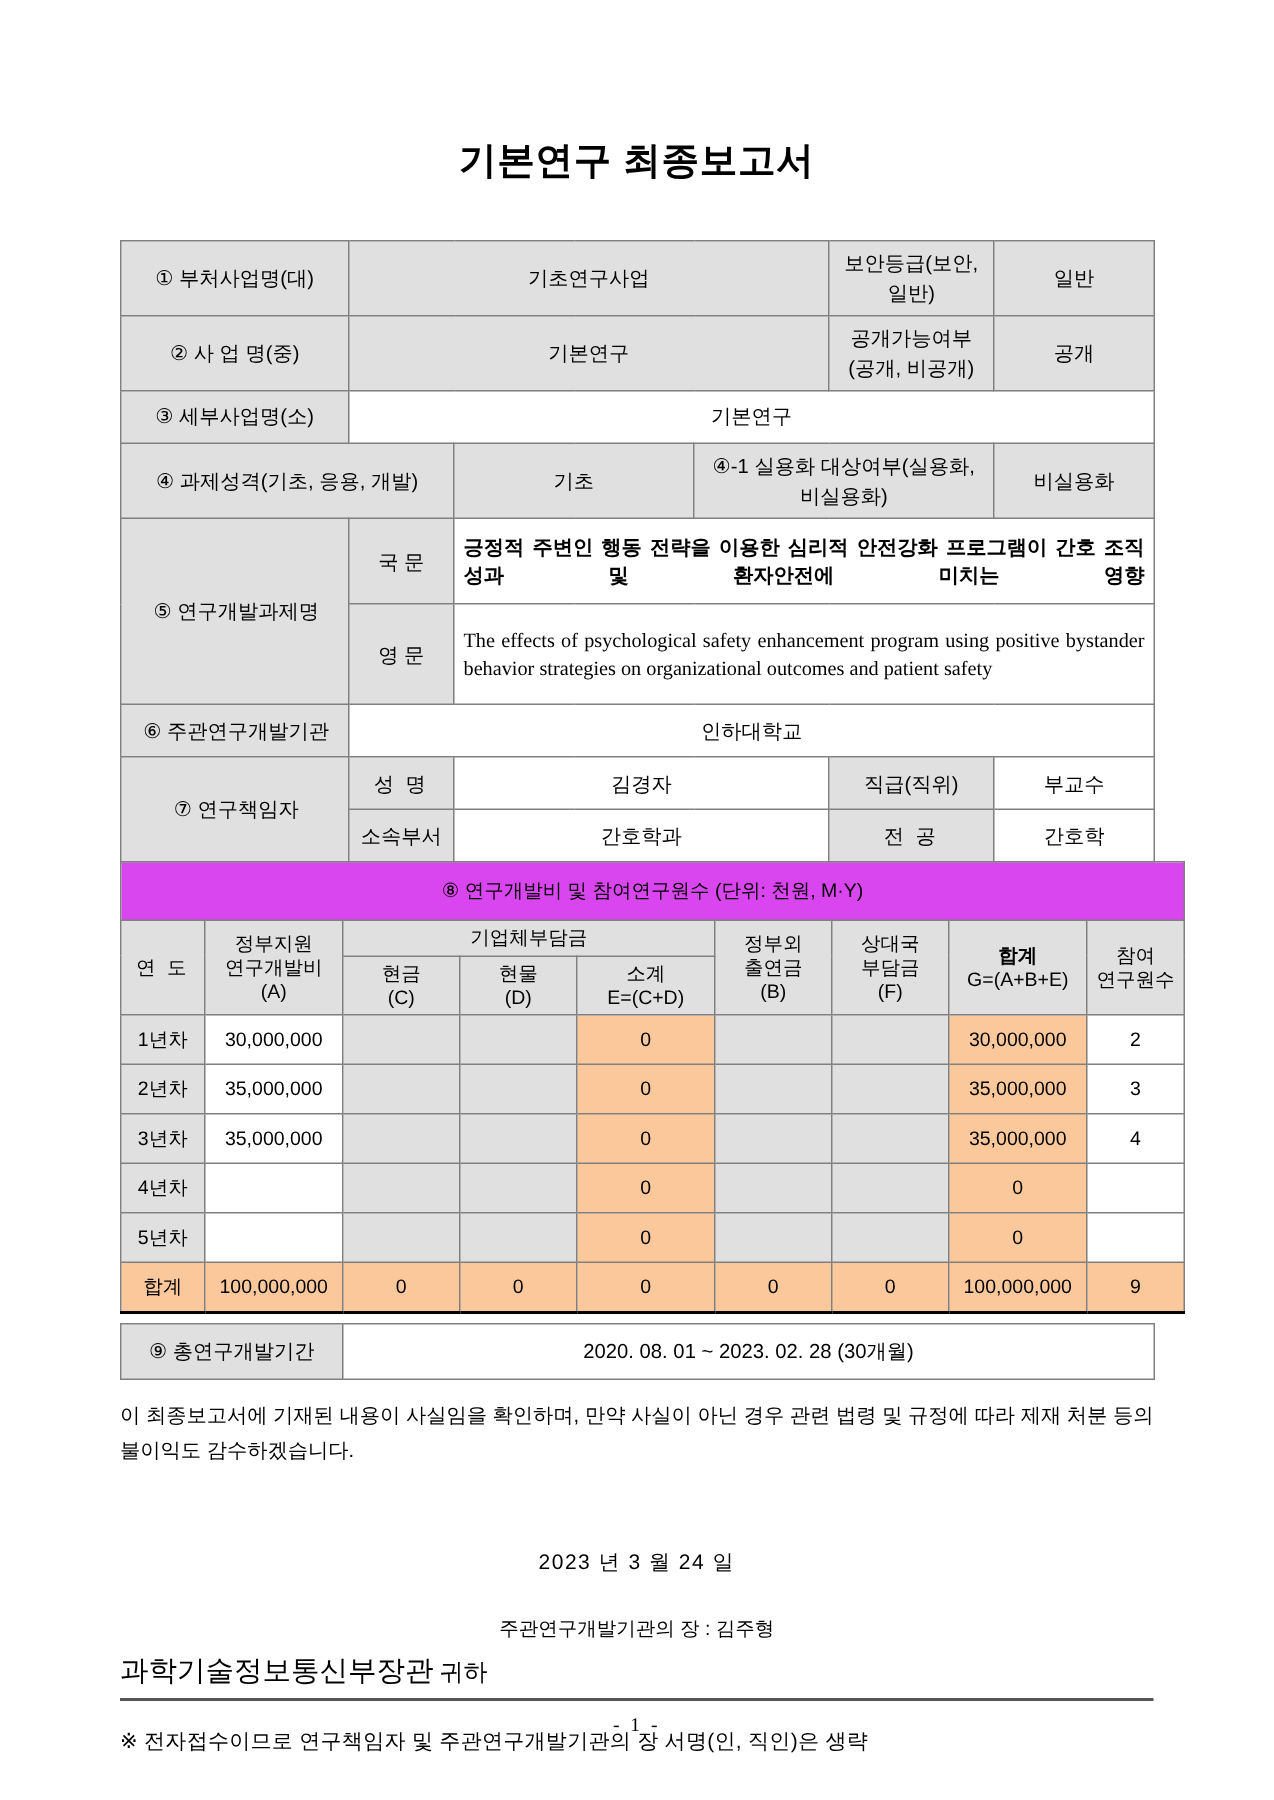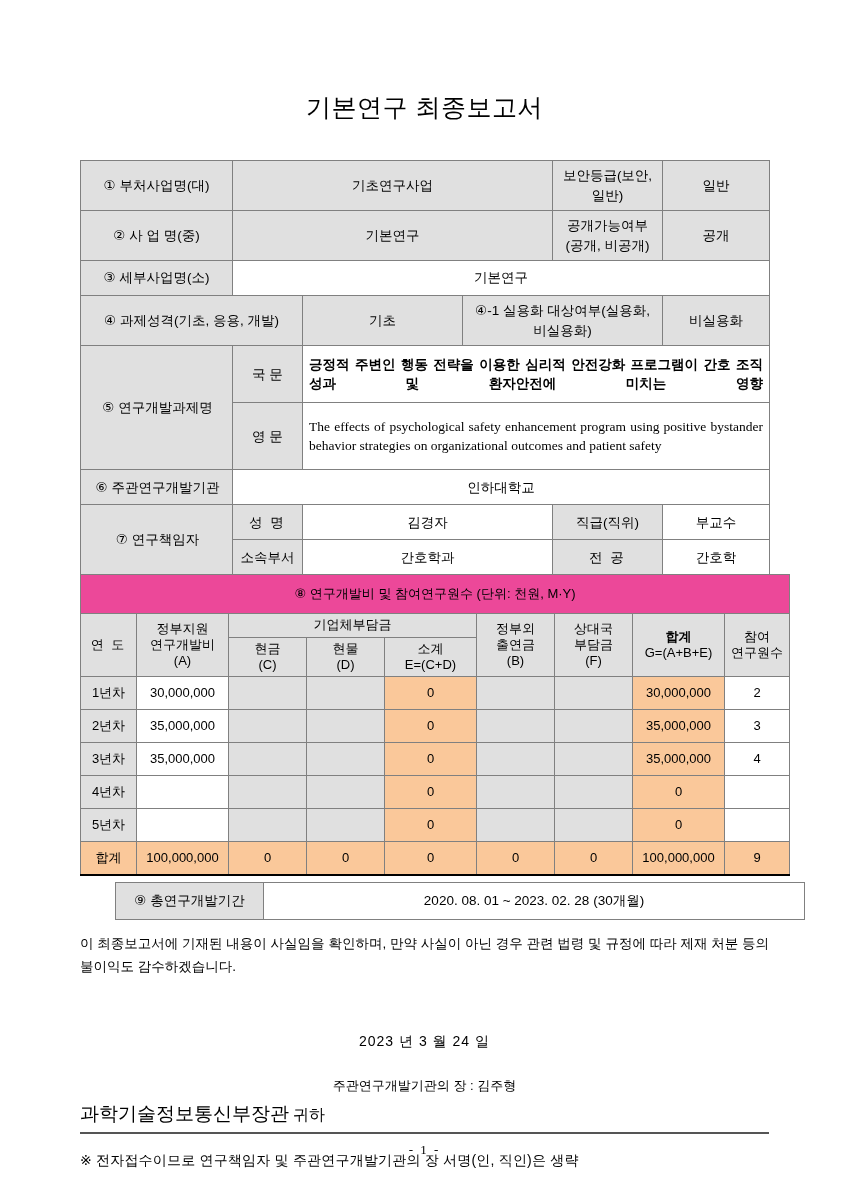--- a/index.html
+++ b/index.html
@@ -20,21 +20,21 @@
     width: 849px;
     height: 1200px;
     box-sizing: border-box;
     padding: 0 80px;
   }
 
   
   .doc-title {
     text-align: center;
     font-size: 25px;
-    font-weight: normal;
+    font-weight: bold;
     letter-spacing: 0.5px;
     padding-top: 92px;
     padding-bottom: 0;
     line-height: 1.2;
   }
 
   
   table.info {
     width: 689px;
     border-collapse: collapse;
@@ -91,33 +91,32 @@
     vertical-align: middle;
   }
   table.budget th {
     text-align: center;
     background: #e0e0e0;
   }
   table.budget td { height: 26px; }
   .budget-caption {
     text-align: center;
     font-size: 13.5px;
-    background: #ec4899;
+    background: #d946ef;
     padding: 6px 8px !important;
   }
   .total-row td { background: #fac89a; }
   .thickbottom { border-bottom: 2px solid #000 !important; }
 
   
   table.period {
     width: 689px;
     border-collapse: collapse;
     table-layout: fixed;
     margin-top: 6px;
-    margin-left: 35px;
   }
   table.period td {
     border: 1px solid #808080;
     font-size: 13.5px;
     padding: 6px 6px;
     height: 24px;
     vertical-align: middle;
   }
 
   

